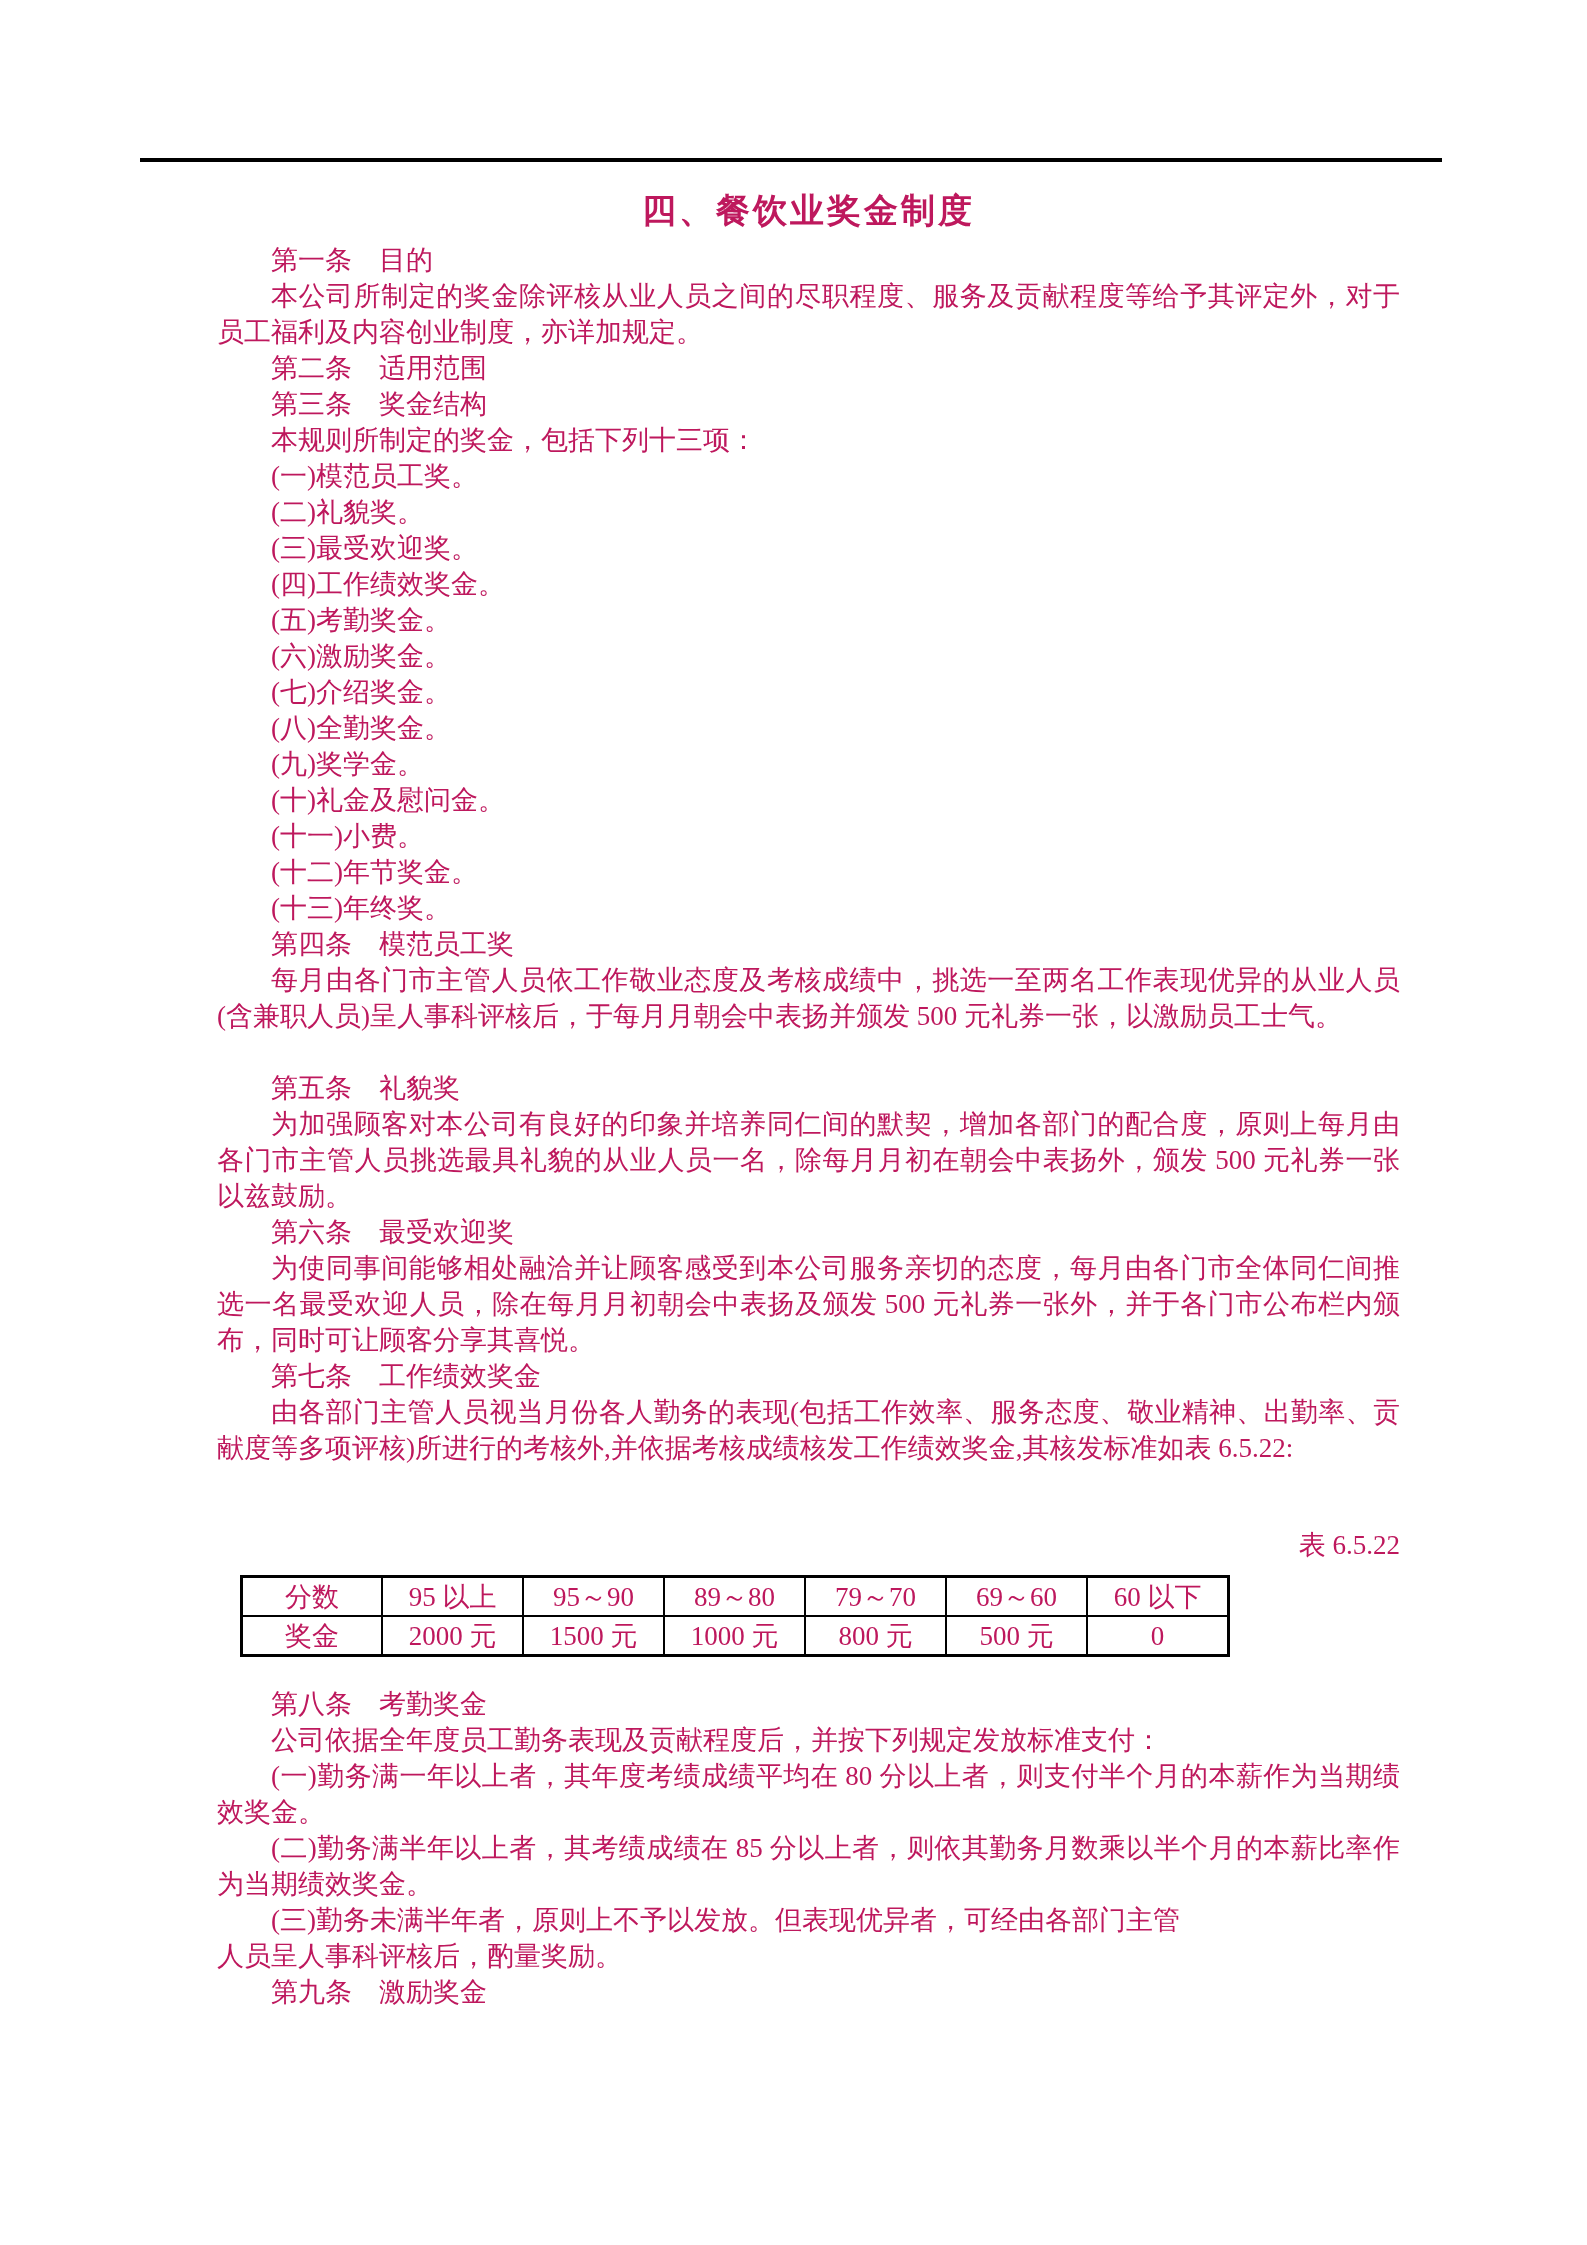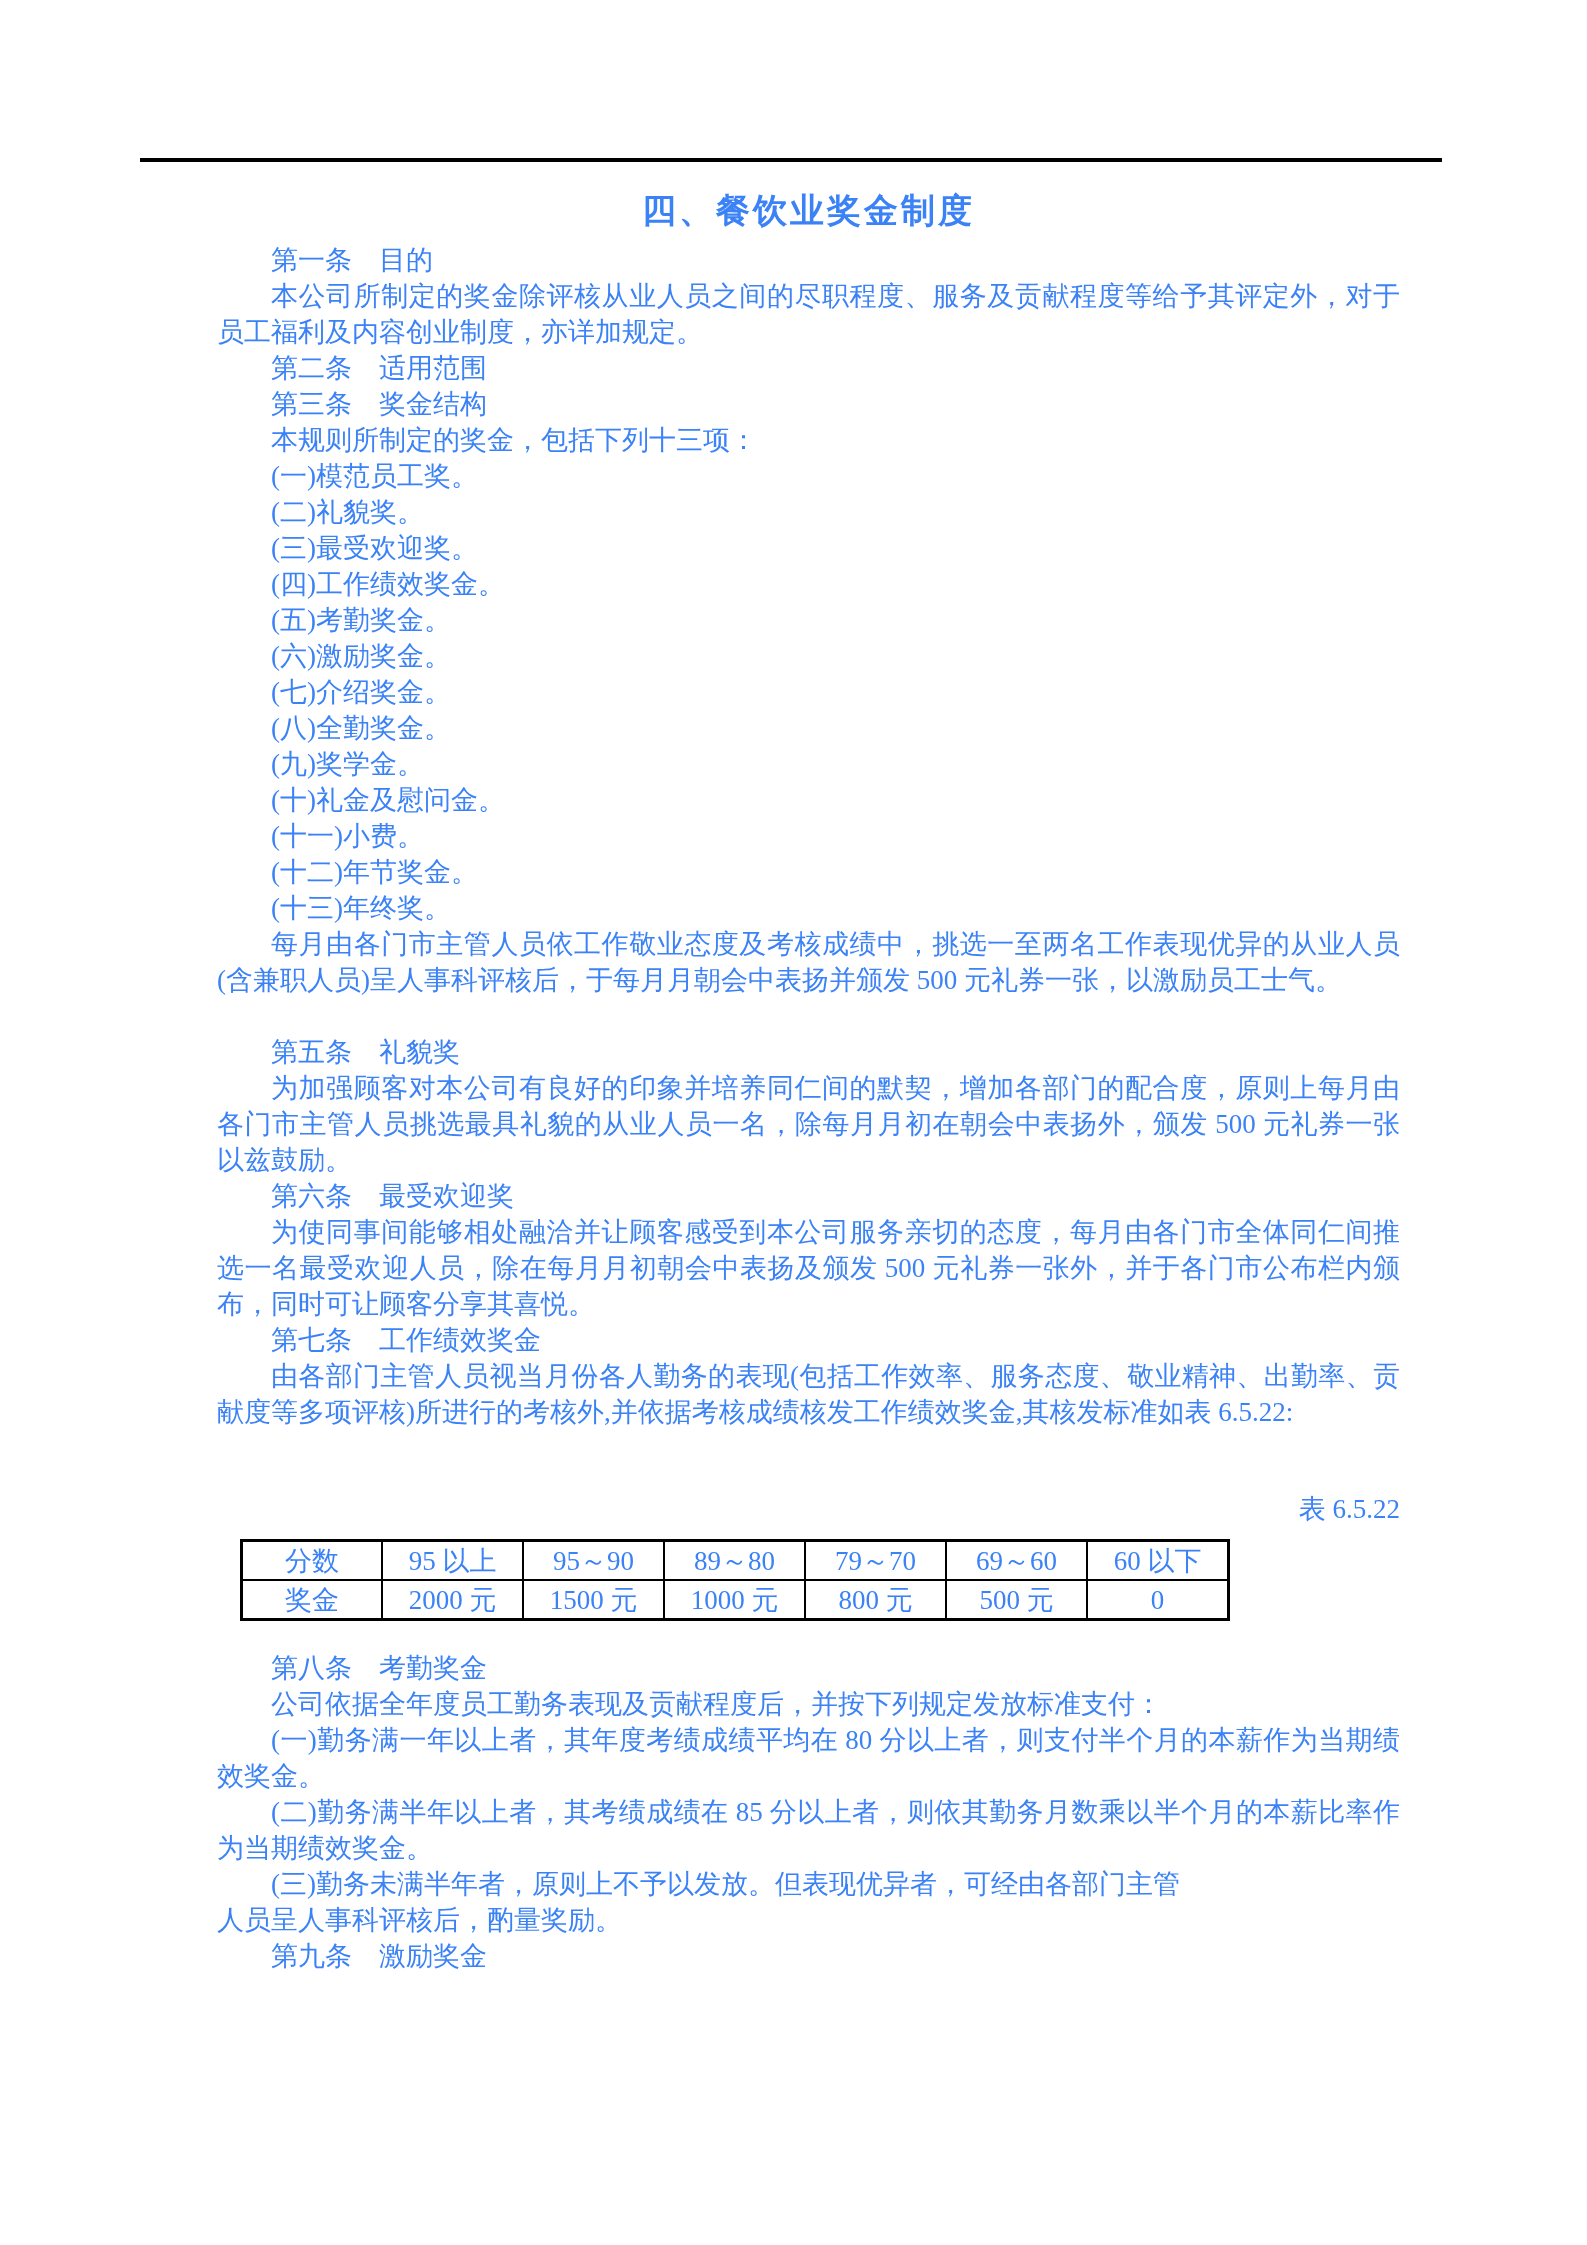--- a/index.html
+++ b/index.html
@@ -1,20 +1,20 @@
 <!DOCTYPE html>
 <html><head>
 <meta charset="utf-8">
 <style>
   html,body{margin:0;padding:0;background:#e8e8e8;}
   .page{
     position:relative;
     width:1587px;height:2245px;
     background:#ffffff;
-    color:#3b82f6;
+    color:#be185d;
     font-family:"Liberation Serif","DejaVu Serif",serif;
     margin:0 auto;
     overflow:hidden;
   }
   .top-rule{
     position:absolute;
     left:140px;top:158px;
     width:1302px;height:4px;
     background:#000000;
   }
@@ -85,20 +85,21 @@
     <div class="item">(五)考勤奖金。</div>
     <div class="item">(六)激励奖金。</div>
     <div class="item">(七)介绍奖金。</div>
     <div class="item">(八)全勤奖金。</div>
     <div class="item">(九)奖学金。</div>
     <div class="item">(十)礼金及慰问金。</div>
     <div class="item">(十一)小费。</div>
     <div class="item">(十二)年节奖金。</div>
     <div class="item">(十三)年终奖。</div>
 
+    <div class="heading">第四条　模范员工奖</div>
     <div class="para">每月由各门市主管人员依工作敬业态度及考核成绩中，挑选一至两名工作表现优异的从业人员(含兼职人员)呈人事科评核后，于每月月朝会中表扬并颁发 500 元礼券一张，以激励员工士气。</div>
 
     <div class="blank-line"></div>
 
     <div class="heading">第五条　礼貌奖</div>
     <div class="para">为加强顾客对本公司有良好的印象并培养同仁间的默契，增加各部门的配合度，原则上每月由各门市主管人员挑选最具礼貌的从业人员一名，除每月月初在朝会中表扬外，颁发 500 元礼券一张以兹鼓励。</div>
 
     <div class="heading">第六条　最受欢迎奖</div>
     <div class="para">为使同事间能够相处融洽并让顾客感受到本公司服务亲切的态度，每月由各门市全体同仁间推选一名最受欢迎人员，除在每月月初朝会中表扬及颁发 500 元礼券一张外，并于各门市公布栏内颁布，同时可让顾客分享其喜悦。</div>
 

